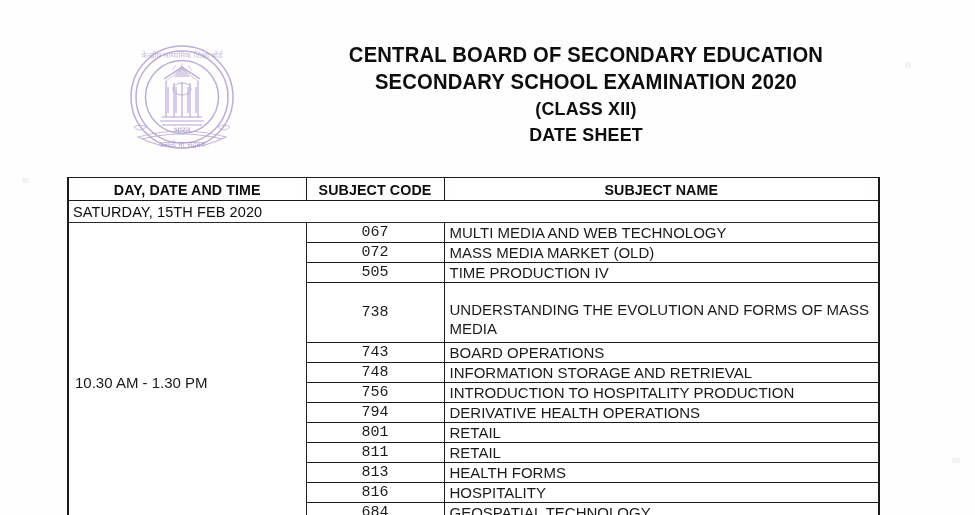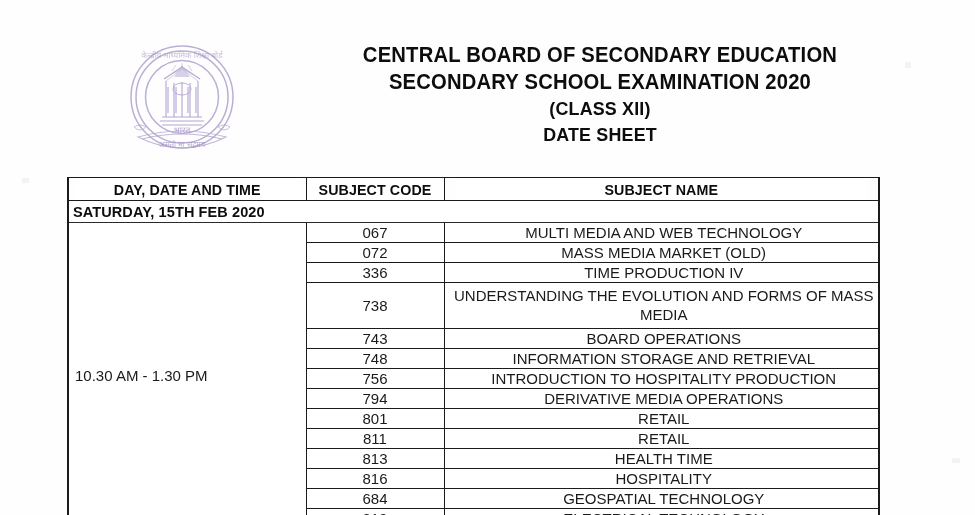--- a/index.html
+++ b/index.html
@@ -41,21 +41,21 @@
     position: absolute;
     left: 120px;
     top: 41px;
     width: 124px;
     height: 122px;
   }
   .emblem svg { display: block; width: 100%; height: 100%; }
 
   .titles {
     position: absolute;
-    left: 270px;
+    left: 256px;
     top: 42px;
     width: 660px;
     text-align: center;
   }
   .title-line {
     font-weight: bold;
     color: #0d0d0d;
     letter-spacing: .2px;
     white-space: nowrap;
     transform: scaleX(.94);
@@ -97,21 +97,21 @@
     border-color: #121212;
     letter-spacing: .1px;
     transform: scaleX(.95);
   }
   thead th.th-first { border-left-width: 2px; }
   thead th.th-last  { border-right-width: 2px; }
 
   tr.date-row td {
     height: 21px;
     font-size: 14.5px;
-    font-weight: bold;
+    font-weight: normal;
     text-align: left;
     padding-left: 4px;
     color: #0d0d0d;
     border-width: 1px 2px;
     border-bottom-color: #2a2a2a;
     letter-spacing: .1px;
     transform: none;
   }
 
   td.day-cell {
@@ -121,31 +121,32 @@
     font-size: 15px;
     color: #1a1a1a;
     vertical-align: middle;
   }
 
   td.code-cell {
     text-align: center;
     font-size: 15px;
     color: #1a1a1a;
     height: 19px;
+    font-family: Liberation Mono, monospace;
   }
 
   td.name-cell {
-    text-align: center;
+    text-align: left;
     padding-left: 5px;
     font-size: 15px;
     color: #1a1a1a;
     border-right-width: 2px;
     line-height: 19px;
   }
-  td.name-cell.two-line { padding-top: 0; padding-bottom: 1px; margin-left: 44px; }
+  td.name-cell.two-line { padding-top: 14px; padding-bottom: 1px; margin-left: 44px; }
 
   tr.tall td { height: 44px; }
 </style>
 </head>
 <body>
 
 <div class="page">
 
   <div class="scan-fleck" style="left:22px; top:178px; width:7px; height:5px;"></div>
   <div class="scan-fleck" style="left:952px; top:458px; width:8px; height:5px;"></div>
@@ -223,54 +224,54 @@
       <tr>
         <td class="day-cell" rowspan="14">10.30 AM - 1.30 PM</td>
         <td class="code-cell">067</td>
         <td class="name-cell">MULTI MEDIA AND WEB TECHNOLOGY</td>
       </tr>
       <tr>
         <td class="code-cell">072</td>
         <td class="name-cell">MASS MEDIA MARKET (OLD)</td>
       </tr>
       <tr>
-        <td class="code-cell">336</td>
+        <td class="code-cell">505</td>
         <td class="name-cell">TIME PRODUCTION IV</td>
       </tr>
       <tr class="tall">
         <td class="code-cell">738</td>
         <td class="name-cell two-line">UNDERSTANDING THE EVOLUTION AND FORMS OF MASS MEDIA</td>
       </tr>
       <tr>
         <td class="code-cell">743</td>
         <td class="name-cell">BOARD OPERATIONS</td>
       </tr>
       <tr>
         <td class="code-cell">748</td>
         <td class="name-cell">INFORMATION STORAGE AND RETRIEVAL</td>
       </tr>
       <tr>
         <td class="code-cell">756</td>
         <td class="name-cell">INTRODUCTION TO HOSPITALITY PRODUCTION</td>
       </tr>
       <tr>
         <td class="code-cell">794</td>
-        <td class="name-cell">DERIVATIVE MEDIA OPERATIONS</td>
+        <td class="name-cell">DERIVATIVE HEALTH OPERATIONS</td>
       </tr>
       <tr>
         <td class="code-cell">801</td>
         <td class="name-cell">RETAIL</td>
       </tr>
       <tr>
         <td class="code-cell">811</td>
         <td class="name-cell">RETAIL</td>
       </tr>
       <tr>
         <td class="code-cell">813</td>
-        <td class="name-cell">HEALTH TIME</td>
+        <td class="name-cell">HEALTH FORMS</td>
       </tr>
       <tr>
         <td class="code-cell">816</td>
         <td class="name-cell">HOSPITALITY</td>
       </tr>
       <tr>
         <td class="code-cell">684</td>
         <td class="name-cell">GEOSPATIAL TECHNOLOGY</td>
       </tr>
       <tr>

